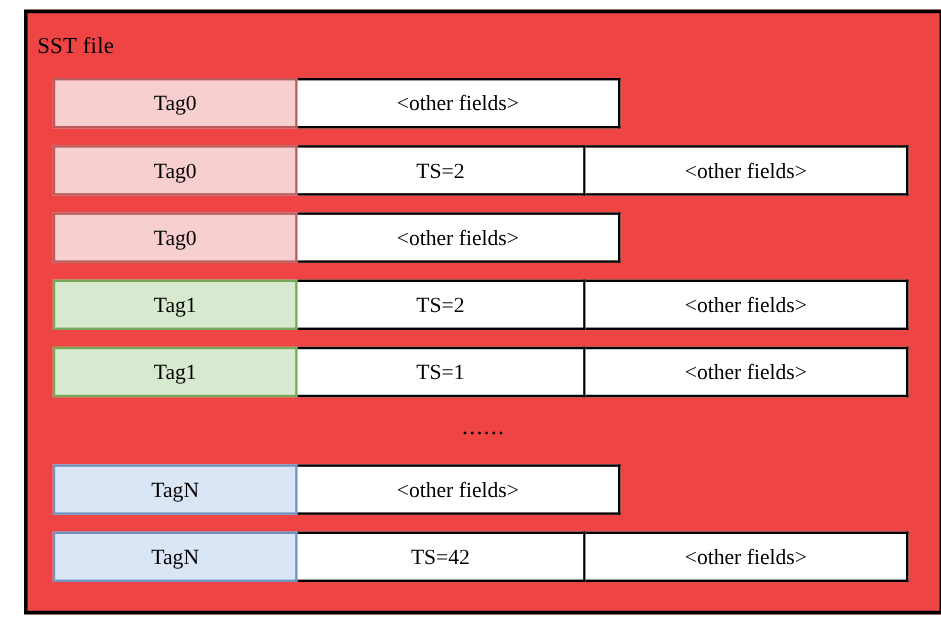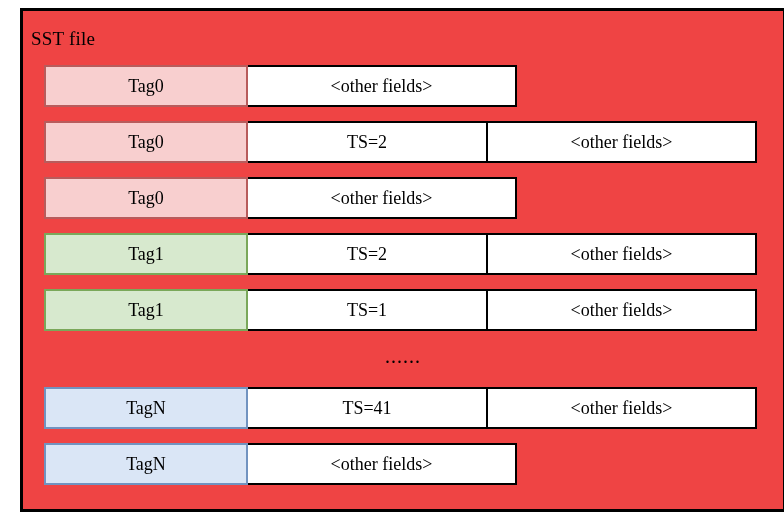--- a/index.html
+++ b/index.html
@@ -146,23 +146,23 @@
       <div class="cell cell-ts">TS=1</div>
       <div class="cell cell-other">&lt;other fields&gt;</div>
     </div>
 
     <div class="ellipsis-row">
       <div class="ellipsis-mark">......</div>
     </div>
 
     <div class="record-row">
       <div class="cell cell-tag tag-blue">TagN</div>
-      <div class="cell cell-ts">TS=41</div>
       <div class="cell cell-other">&lt;other fields&gt;</div>
     </div>
 
     <div class="record-row">
       <div class="cell cell-tag tag-blue">TagN</div>
+      <div class="cell cell-ts">TS=42</div>
       <div class="cell cell-other">&lt;other fields&gt;</div>
     </div>
 
   </div>
 </div>
 
 </body></html>

